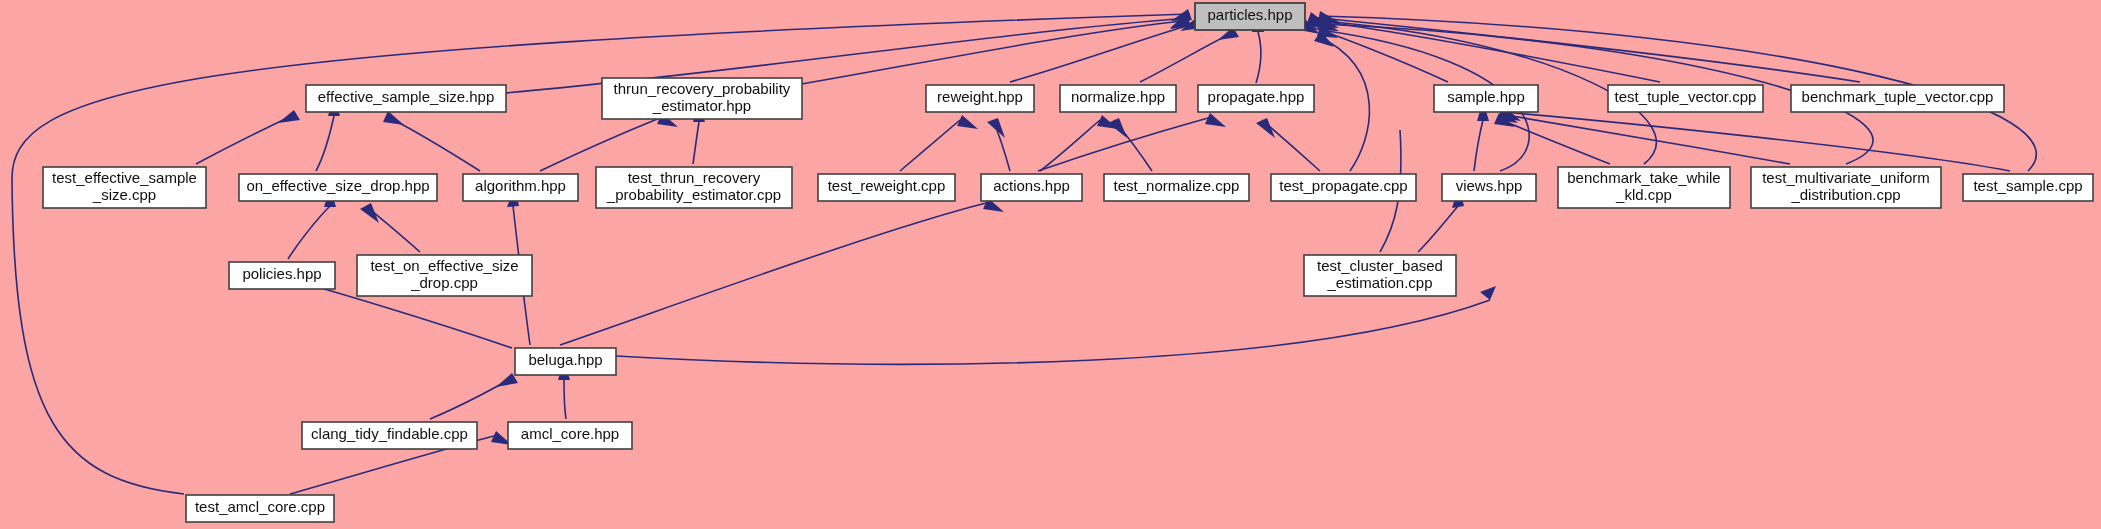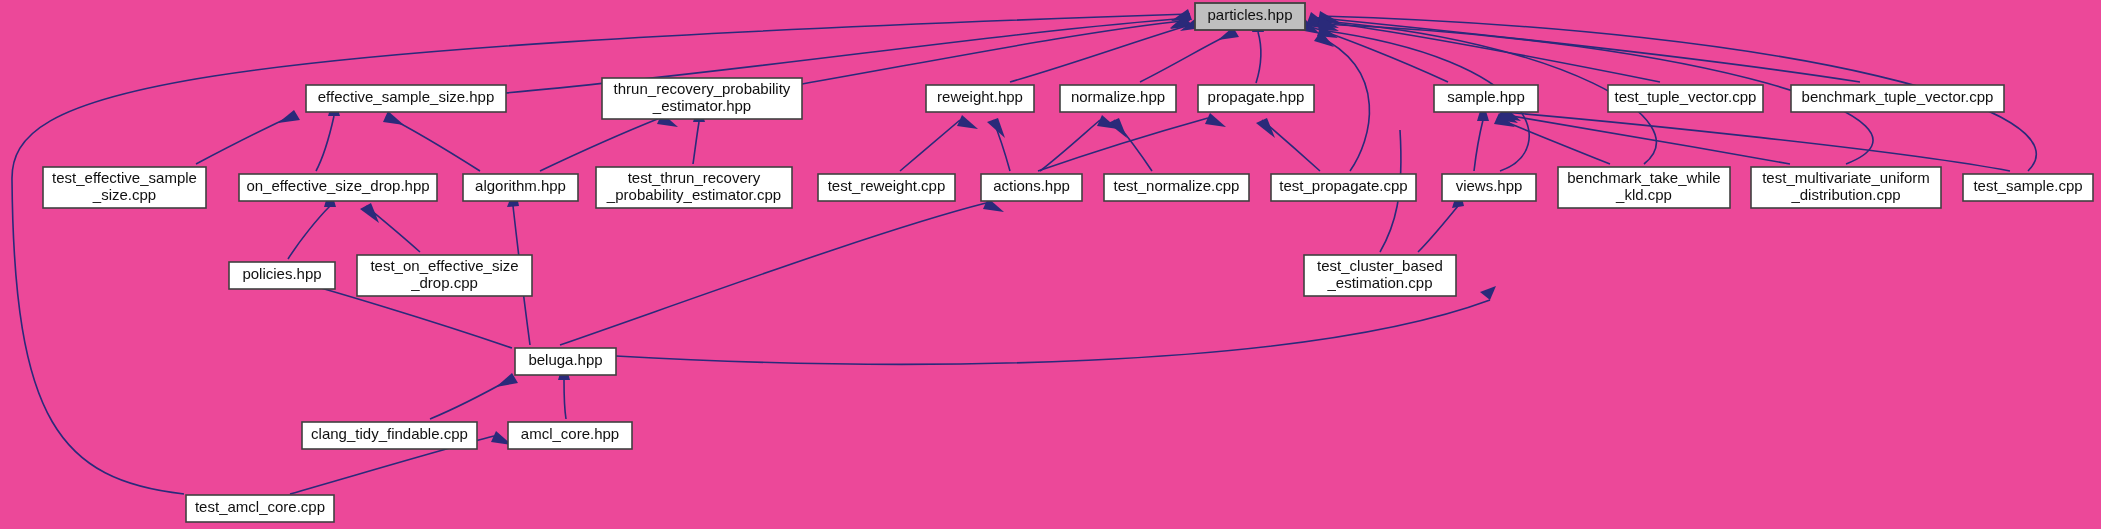--- a/index.html
+++ b/index.html
@@ -1,17 +1,17 @@
 <!DOCTYPE html>
 <html><head>
 <meta charset="utf-8">
 <style>
   html,body{margin:0;padding:0;background:#ffffff;}
   body{font-family:"Liberation Sans","DejaVu Sans",sans-serif;}
-  #graph-root{position:relative;width:2101px;height:529px;background:#ec4899;overflow:hidden;}
+  #graph-root{position:relative;width:2101px;height:529px;background:#fca5a5;overflow:hidden;}
   svg#dep-graph{display:block;width:2101px;height:529px;}
   .edge{fill:none;stroke:#2a2a7a;stroke-width:1.6;}
   .arrowhead{fill:#2a2a7a;stroke:none;}
   .node-box{fill:#ffffff;stroke:#404040;stroke-width:1.6;}
   .node-box.root{fill:#bfbfbf;stroke:#404040;stroke-width:1.8;}
   .node-label{font-family:"Liberation Sans","DejaVu Sans",sans-serif;font-size:15px;fill:#101010;text-anchor:middle;dominant-baseline:middle;}
 </style>
 </head>
 <body>
 

